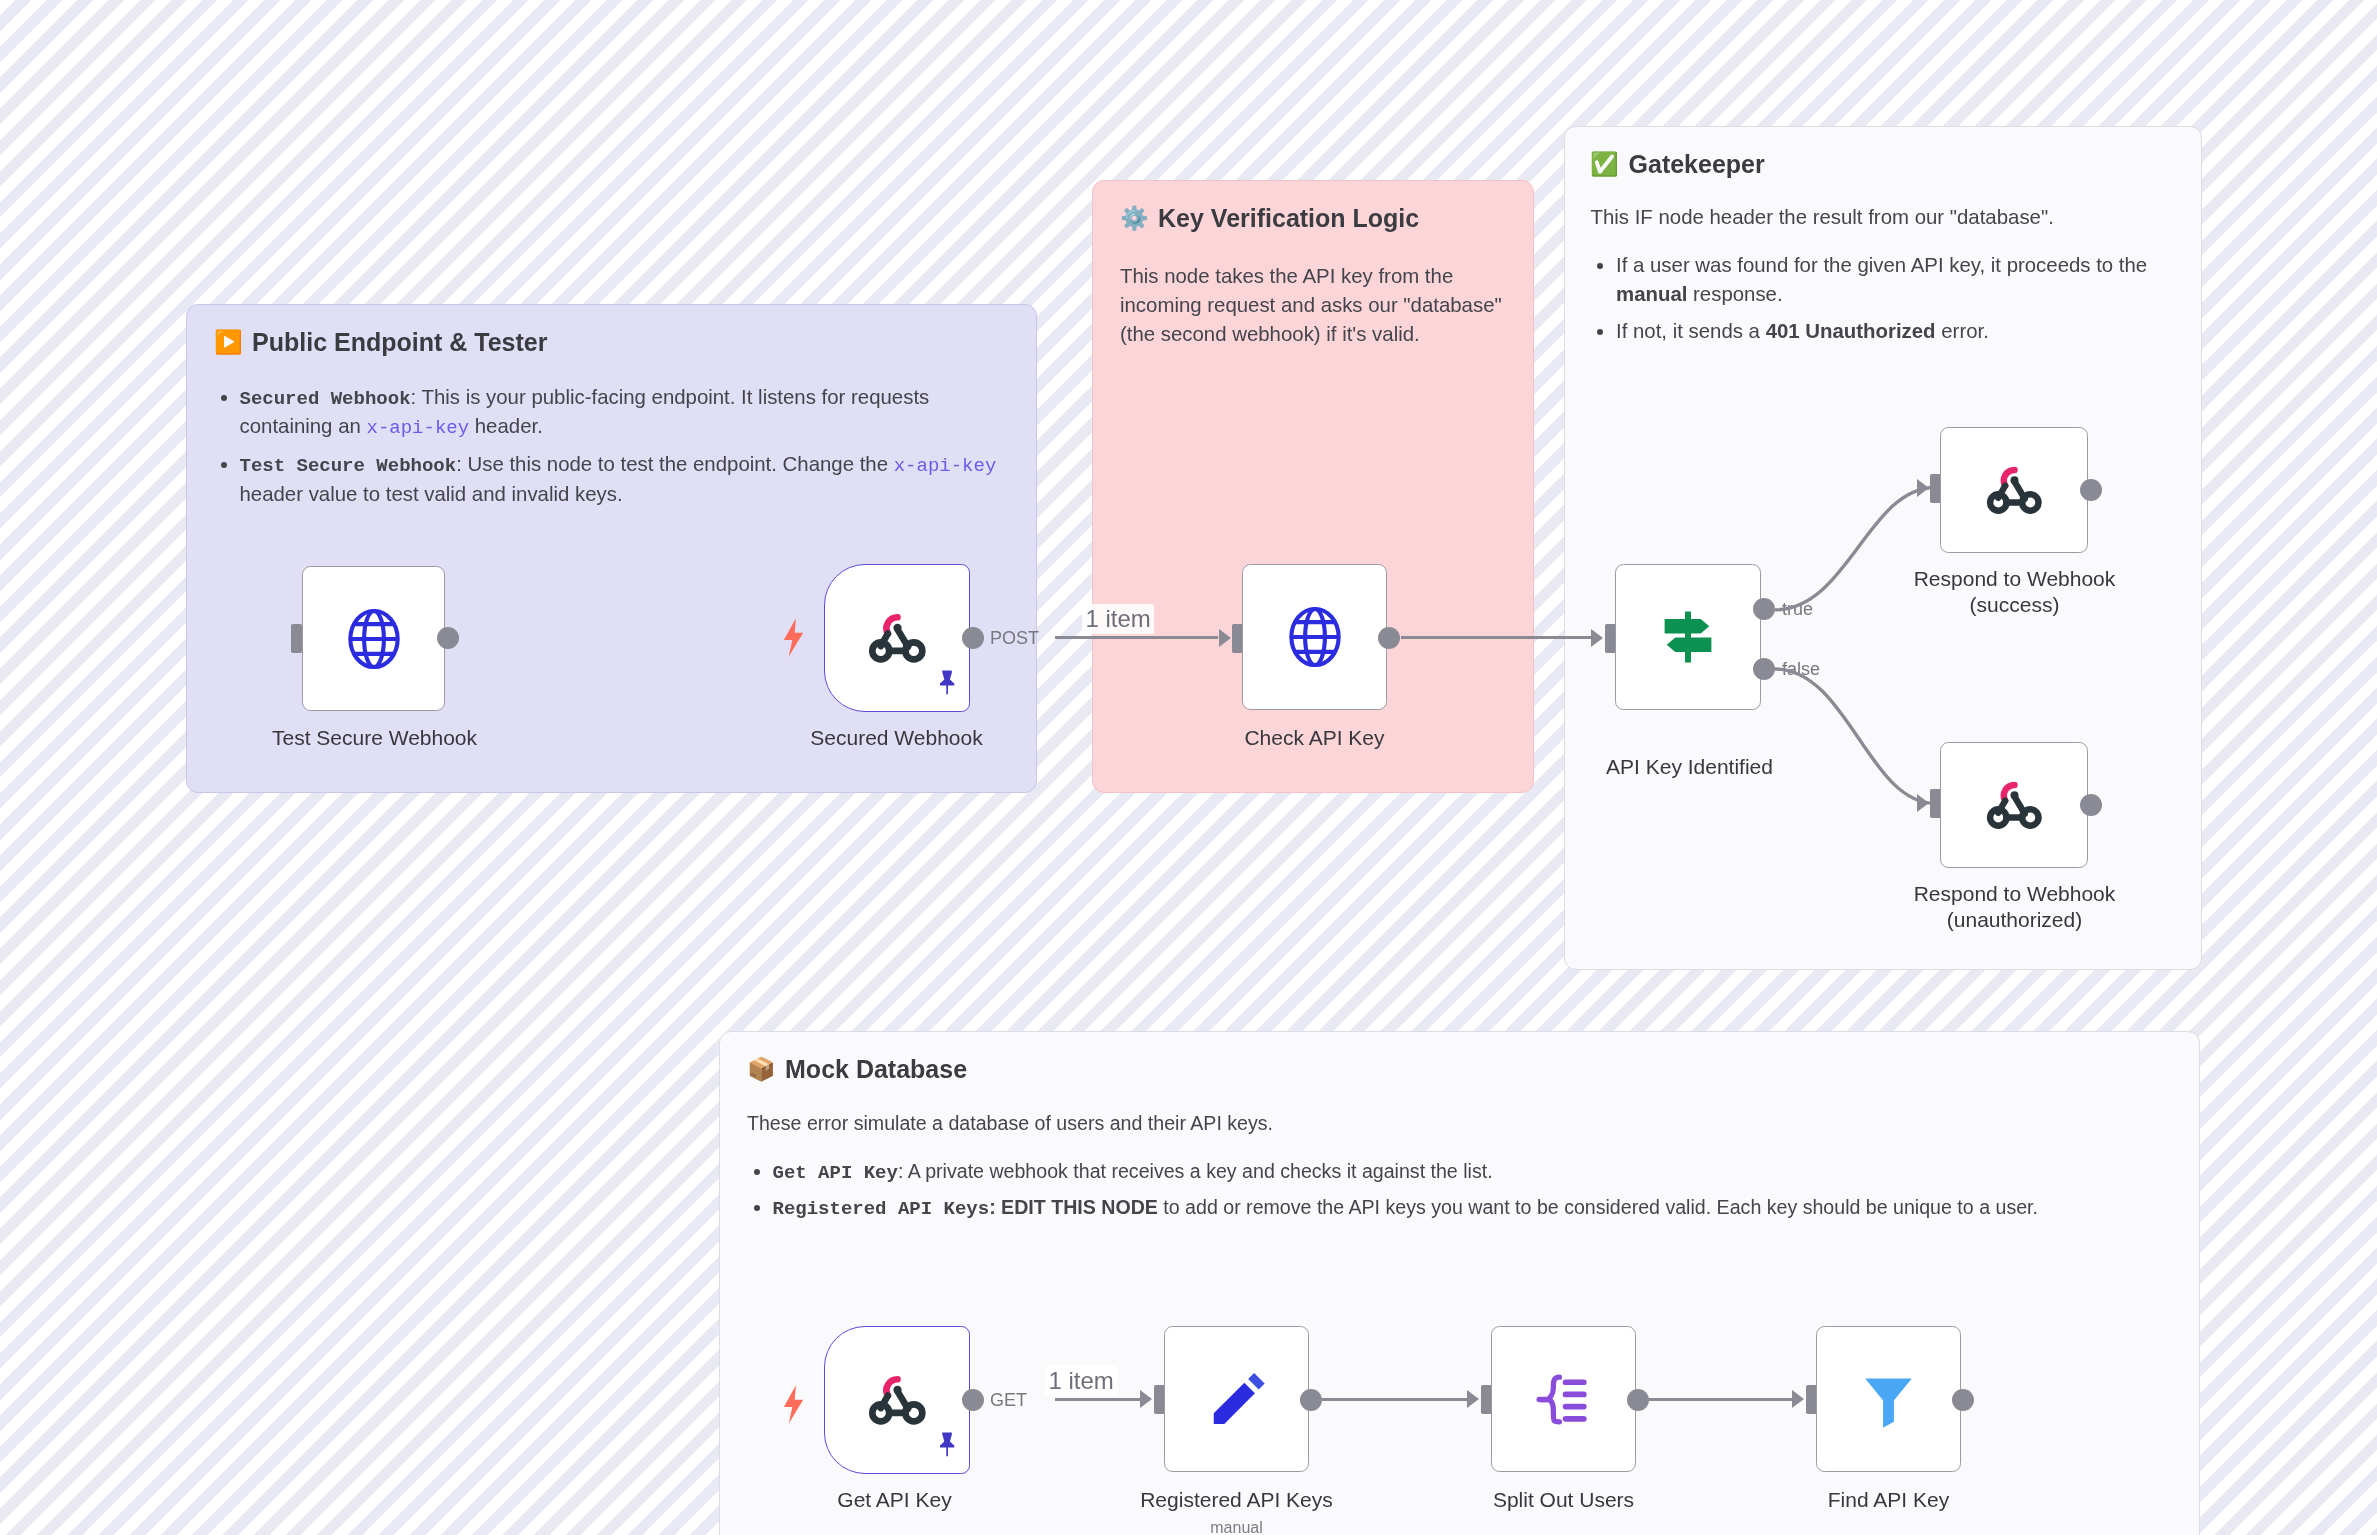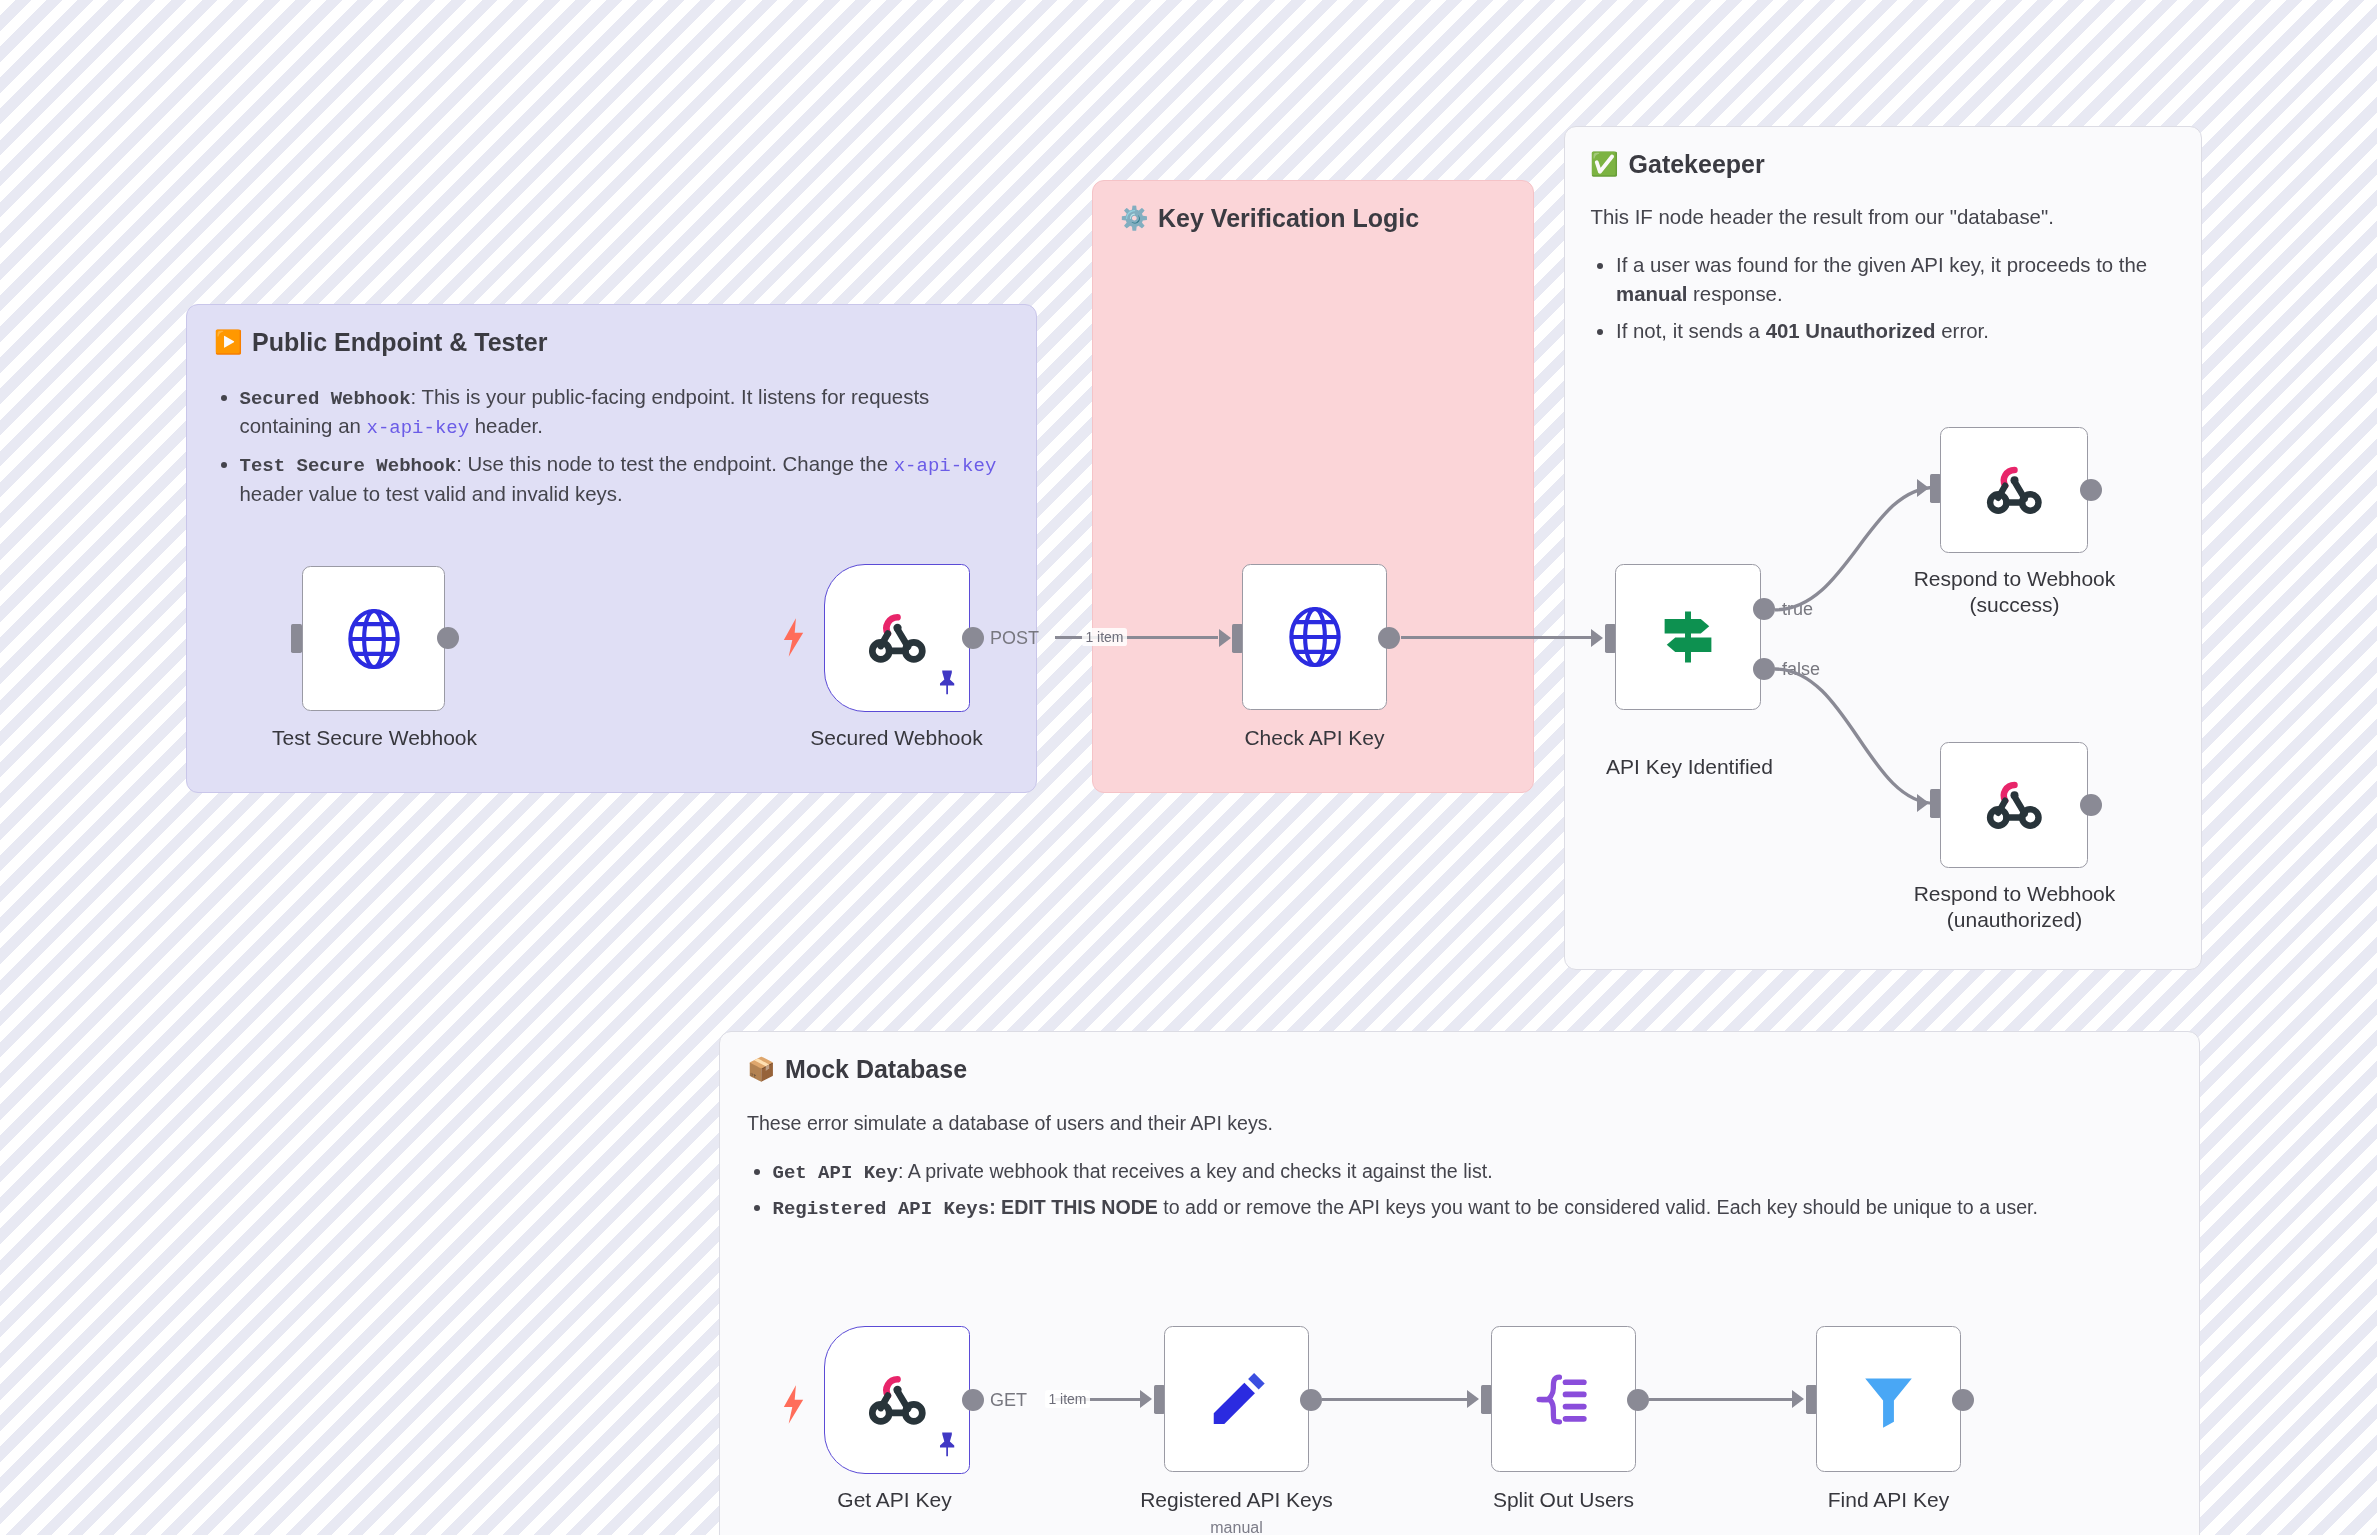--- a/index.html
+++ b/index.html
@@ -126,27 +126,26 @@
     border-left: 12.8px solid #8a8a95;
   }
   
   .wire {
     position: absolute;
     height: 3.4px;
     background: #8a8a95;
   }
   .conn-label {
     position: absolute;
-    font-size: 14px;
+    font-size: 24px;
     color: #6e6e7a;
     background: rgba(255,255,255,0.85);
     padding: 0.9px 3.4px;
     border-radius: 2.6px;
     white-space: nowrap;
-    margin-top: 24px;
   }
   .port-label {
     position: absolute;
     font-size: 18px;
     color: #77777f;
     white-space: nowrap;
   }
   .bolt {
     position: absolute;
     font-size: 0;
@@ -178,20 +177,21 @@
       </ul>
     </div>
   </div>
 
   <div class="sticky" id="note-keyverif">
     <div class="sticky-title">
       <span class="emoji">⚙️</span>
       <span>Key Verification Logic</span>
     </div>
     <div class="sticky-body" style="margin-top:29px;">
+      <p>This node takes the API key from the incoming request and asks our "database" (the second webhook) if it's valid.</p>
     </div>
   </div>
 
   <div class="sticky" id="note-gatekeeper">
     <div class="sticky-title">
       <span class="emoji">✅</span>
       <span>Gatekeeper</span>
     </div>
     <div class="sticky-body" style="margin-top:24px;">
       <p>This IF node header the result from our "database".</p>

